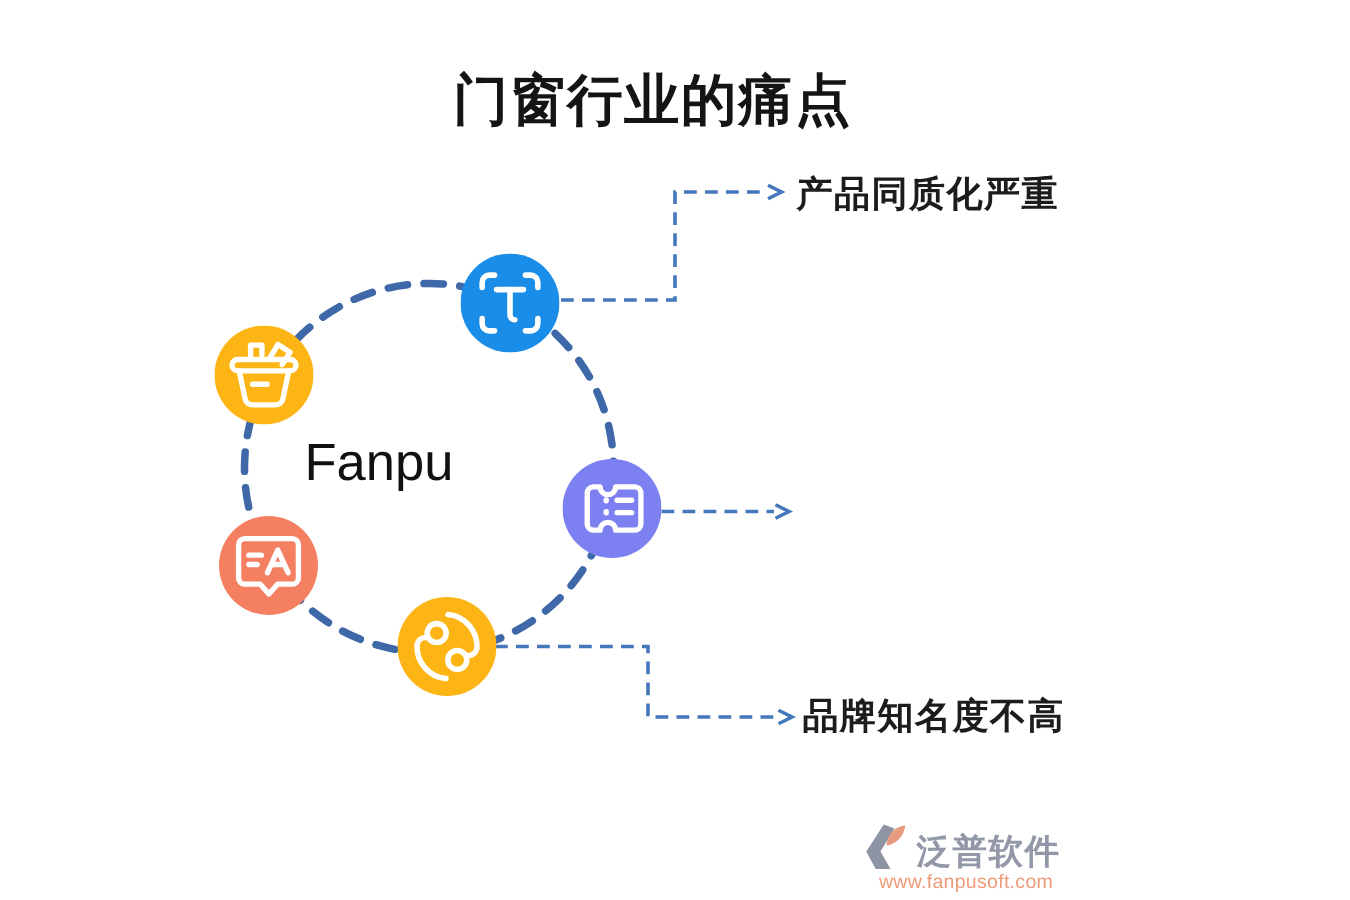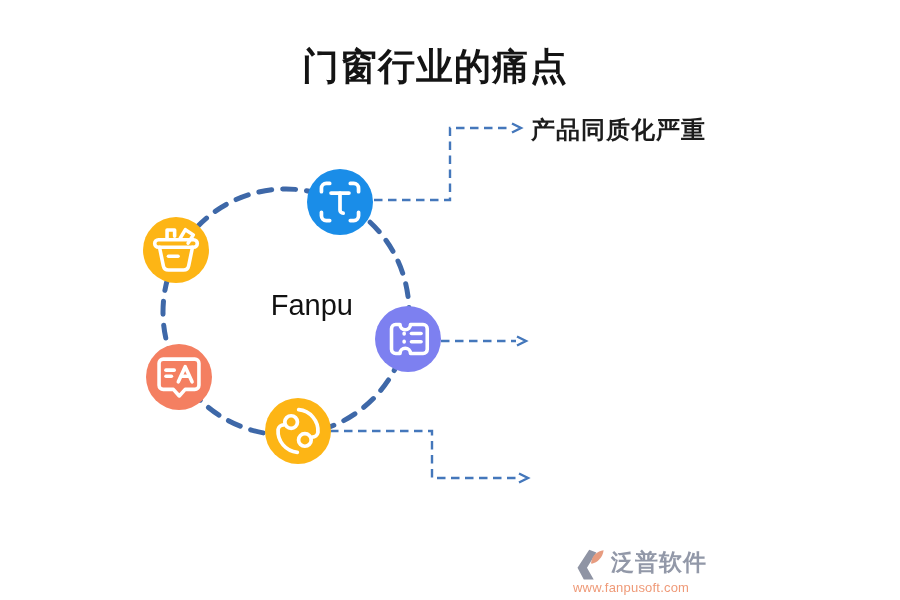--- a/index.html
+++ b/index.html
@@ -9,41 +9,41 @@
   }
   .page-title{
     position:absolute;left:0;top:42px;width:870px;text-align:center;
     font-family:"Liberation Serif","DejaVu Serif",serif;
     font-weight:bold;font-size:37px;letter-spacing:1px;color:#141414;
   }
   #diagram-svg{position:absolute;left:0;top:0;}
   .node{position:absolute;width:66px;height:66px;}
   .node svg{display:block;}
   .center-label{
-    position:absolute;left:203px;top:289px;width:150px;text-align:right;
-    font-size:29px;color:#111111;
+    position:absolute;left:203px;top:289px;width:150px;text-align:left;
+    font-size:35px;color:#111111;
     font-family:"Liberation Sans","DejaVu Sans",sans-serif;
   }
   .pain-label{
     position:absolute;line-height:1;white-space:nowrap;
     font-family:"Liberation Serif","DejaVu Serif",serif;
     font-size:24px;letter-spacing:1px;color:#1c1c1c;font-weight:bold;
   }
   #pain-1{left:531px;top:118px;}
   #pain-2{left:543px;top:329px;}
   #pain-3{left:535px;top:466px;}
   .watermark{position:absolute;right:5px;bottom:5px;width:142px;}
-  .wm-row{display:flex;align-items:flex-start;gap:2px;justify-content:flex-start;}
+  .wm-row{display:flex;align-items:flex-end;gap:2px;justify-content:flex-start;}
   .wm-brand{
     font-size:23px;font-weight:bold;color:#9298a8;letter-spacing:1px;
     font-family:"Liberation Sans","DejaVu Sans",sans-serif;
   }
   .wm-url{
     font-size:13px;color:#ef9a78;letter-spacing:0.2px;margin-top:-3px;
-    font-family:"Liberation Sans","DejaVu Sans",sans-serif;
+    text-align:center;font-family:"Liberation Sans","DejaVu Sans",sans-serif;
   }
 </style>
 </head>
 <body>
 
 <div id="stage">
 
   <div class="page-title">门窗行业的痛点</div>
 
   <svg id="diagram-svg" width="900" height="600" viewBox="0 0 900 600">
@@ -120,20 +120,21 @@
         <circle cx="29" cy="30.5" r="4.6"></circle>
         <path d="M24.5 8.5 a15.5 15.5 0 0 1 14 16.5 a4.2 4.2 0 0 1 -4.2 3.4"></path>
         <path d="M23.5 39.5 a15.5 15.5 0 0 1 -14 -16.5 a4.2 4.2 0 0 1 4.2 -3.4"></path>
       </g>
     </svg>
   </div>
 
   <div class="center-label">Fanpu</div>
 
   <div class="pain-label" id="pain-1">产品同质化严重</div>
+  <div class="pain-label" id="pain-3">品牌知名度不高</div>
 
   <div class="watermark">
     <div class="wm-row">
       <svg width="36" height="36" viewBox="0 0 40 40">
         <path d="M18 3 L5 23 L12 36 L23 36 L15.5 23 L26 6 Z" fill="#8f94a4"></path>
         <path d="M20 18 C21 9 27 4.5 34 3.5 C33 12 27 17 21 18.5 Z" fill="#e79c80"></path>
       </svg>
       <span class="wm-brand">泛普软件</span>
     </div>
     <div class="wm-url">www.fanpusoft.com</div>

